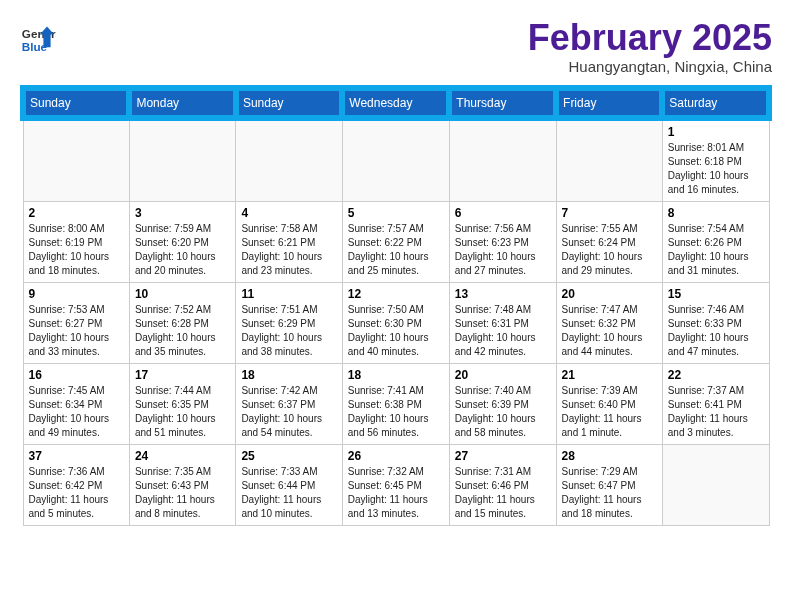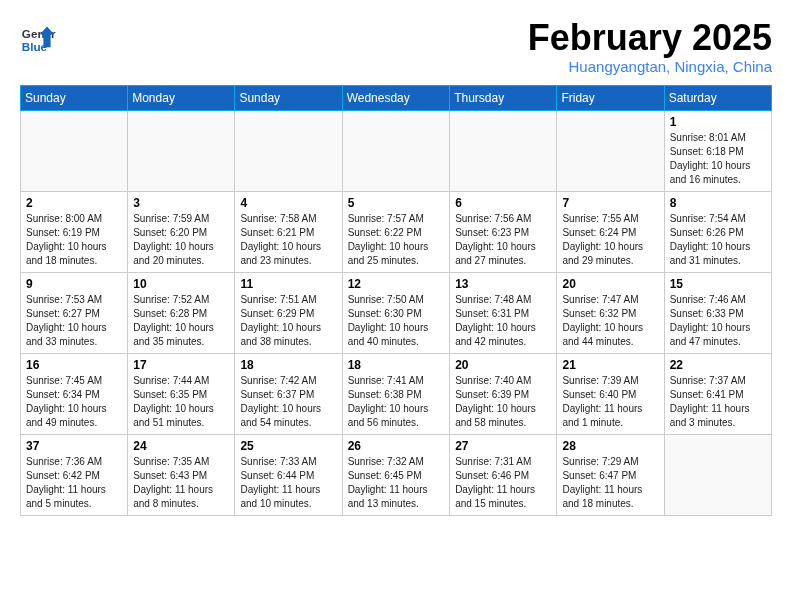--- a/index.html
+++ b/index.html
@@ -29,40 +29,40 @@
       width: 36px;
       height: 36px;
       margin-right: 2px;
     }
     .title-block {
       text-align: right;
     }
     .month-title {
       font-size: 36px;
       font-weight: bold;
-      color: #000000;
+      color: #4c1d95;
       line-height: 1.1;
     }
     .location {
       font-size: 15px;
-      color: #3b82f6;
+      color: #404040;
     }
     .calendar {
       width: 100%;
       border-collapse: collapse;
       font-size: 10.5px;
     }
     .calendar th {
       background: #1565c0;
       color: #fff;
       padding: 5px 4px;
       text-align: left;
       font-size: 12px;
       font-weight: normal;
-      border: 1px solid #0ea5e9;
+      border: 6px solid #0ea5e9;
     }
     .calendar td {
       border: 1px solid #ccc;
       vertical-align: top;
       padding: 4px 5px;
       width: 108px;
       height: 80px;
       background: #fff;
     }
     .calendar td.empty {

